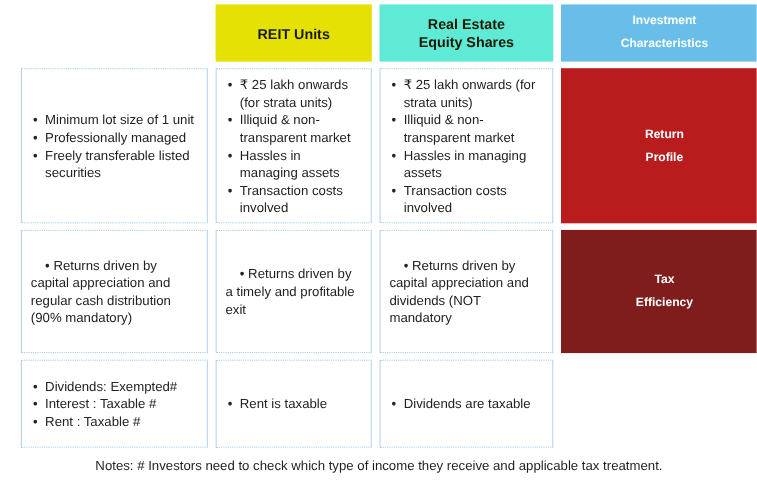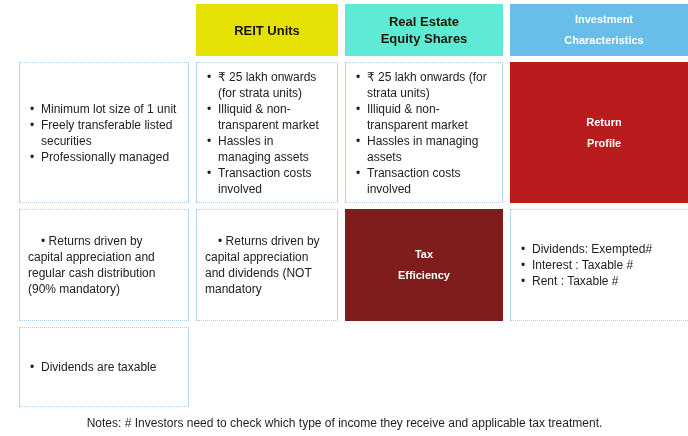--- a/index.html
+++ b/index.html
@@ -68,22 +68,22 @@
     <div class="corner"></div>
     <div class="head" style="background: rgb(230, 225, 4);">REIT Units</div>
     <div class="head" style="background: #5eead4;">Real Estate
 Equity Shares</div>
 
     <div class="rowlabel" style="background: rgb(105, 190, 233);">Investment
 Characteristics</div>
     <div class="cell list">
       <ul class="blist">
           <li>Minimum lot size of 1 unit</li>
+          <li>Professionally managed</li>
           <li>Freely transferable listed securities</li>
-          <li>Professionally managed</li>
         </ul>
     </div>
     <div class="cell list">
       <ul class="blist">
           <li>₹ 25 lakh onwards (for strata units)</li>
           <li>Illiquid &amp; non-transparent market</li>
           <li>Hassles in managing assets</li>
           <li>Transaction costs involved</li>
         </ul>
     </div>
@@ -98,35 +98,45 @@
 
     <div class="rowlabel" style="background: #b91c1c;">Return
 Profile</div>
     <div class="cell para">
       <ul class="blist">
           <li>Returns driven by capital appreciation and regular cash distribution (90% mandatory)</li>
         </ul>
     </div>
     <div class="cell para">
       <ul class="blist">
+          <li>Returns driven by a timely and profitable exit</li>
+        </ul>
+    </div>
+    <div class="cell para">
+      <ul class="blist">
           <li>Returns driven by capital appreciation and dividends (NOT mandatory</li>
         </ul>
     </div>
 
     <div class="rowlabel" style="background: #7f1d1d;">Tax
 Efficiency</div>
     <div class="cell list">
       <ul class="blist">
           <li>Dividends: Exempted#</li>
           <li>Interest : Taxable #</li>
           <li>Rent : Taxable #</li>
         </ul>
     </div>
     <div class="cell list">
       <ul class="blist">
+          <li>Rent is taxable</li>
+        </ul>
+    </div>
+    <div class="cell list">
+      <ul class="blist">
           <li>Dividends are taxable</li>
         </ul>
     </div>
 
   </div>
 
   <div class="notes">Notes: # Investors need to check which type of income they receive and applicable tax treatment.</div>
 </div>
 
 </body></html>

